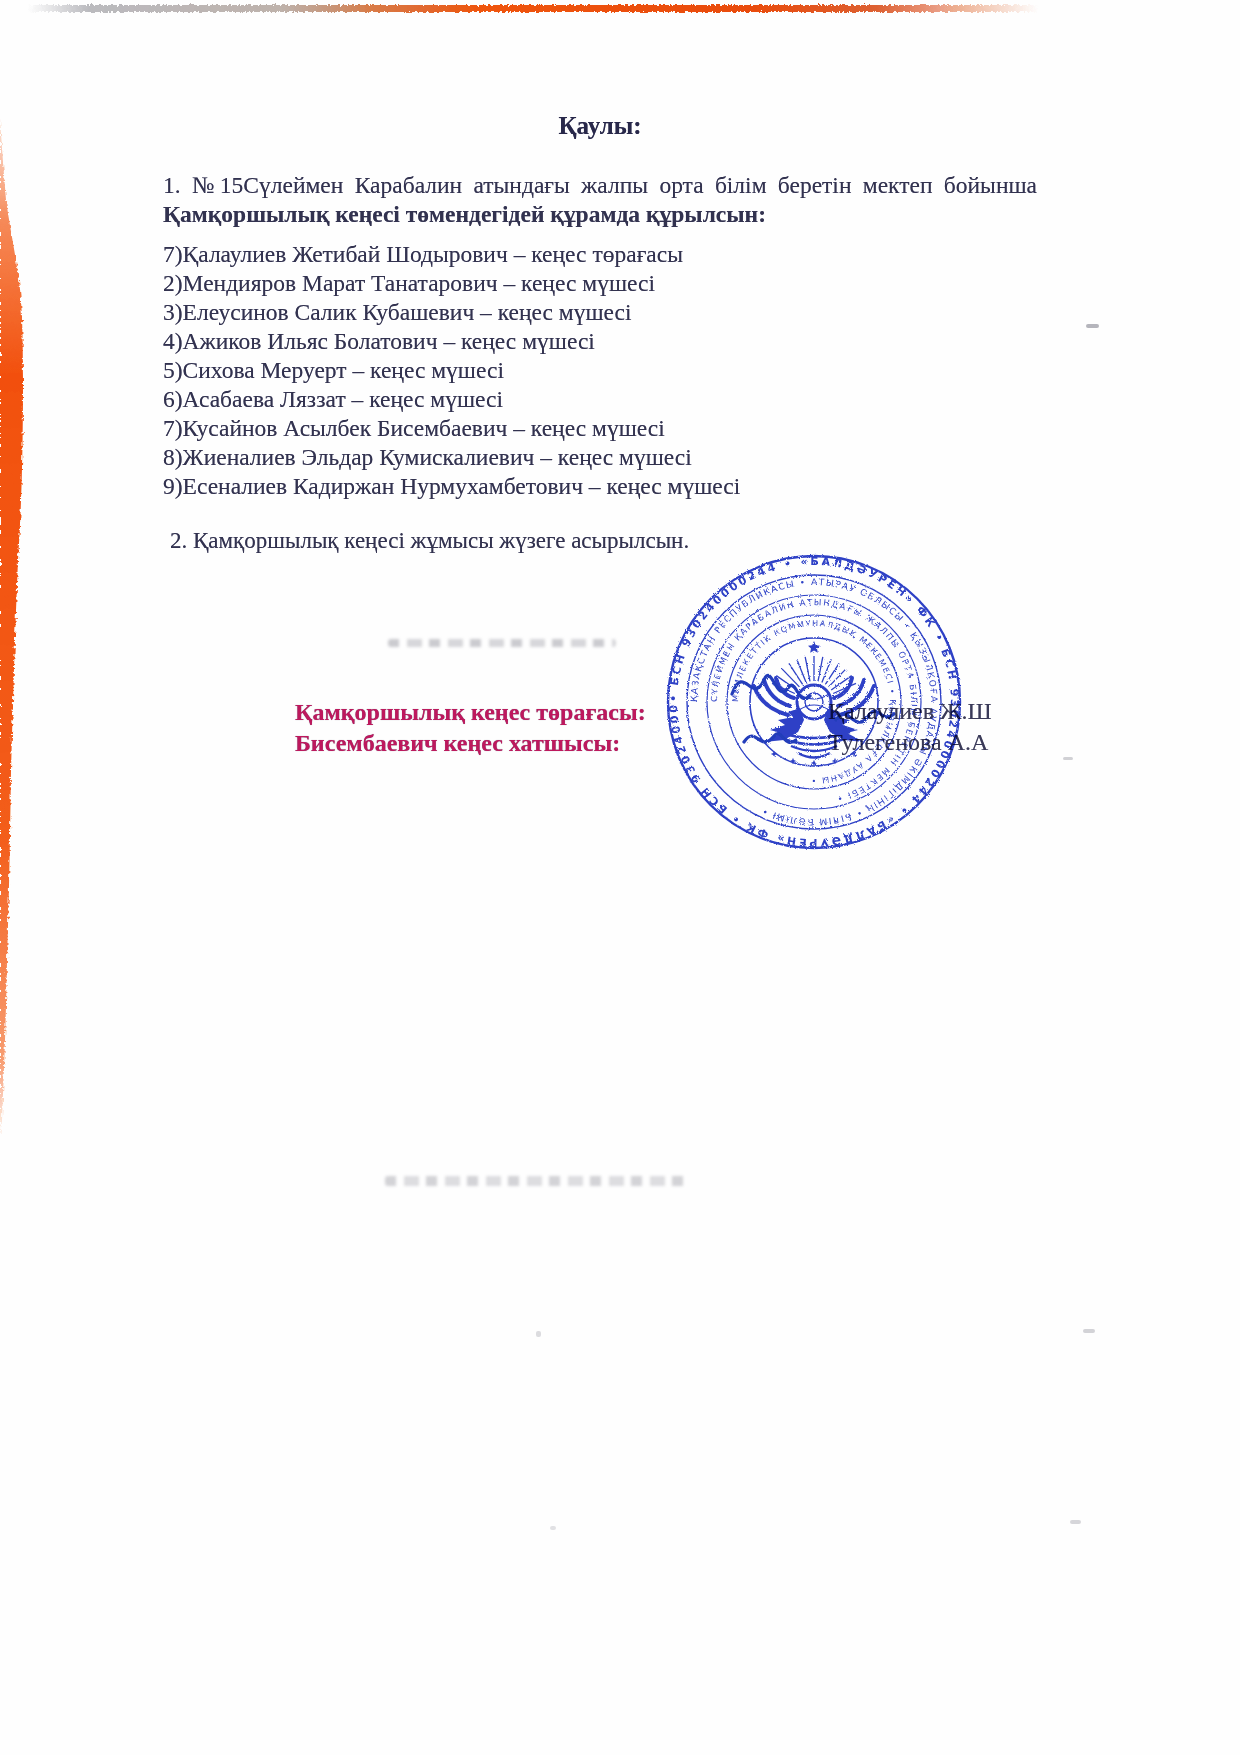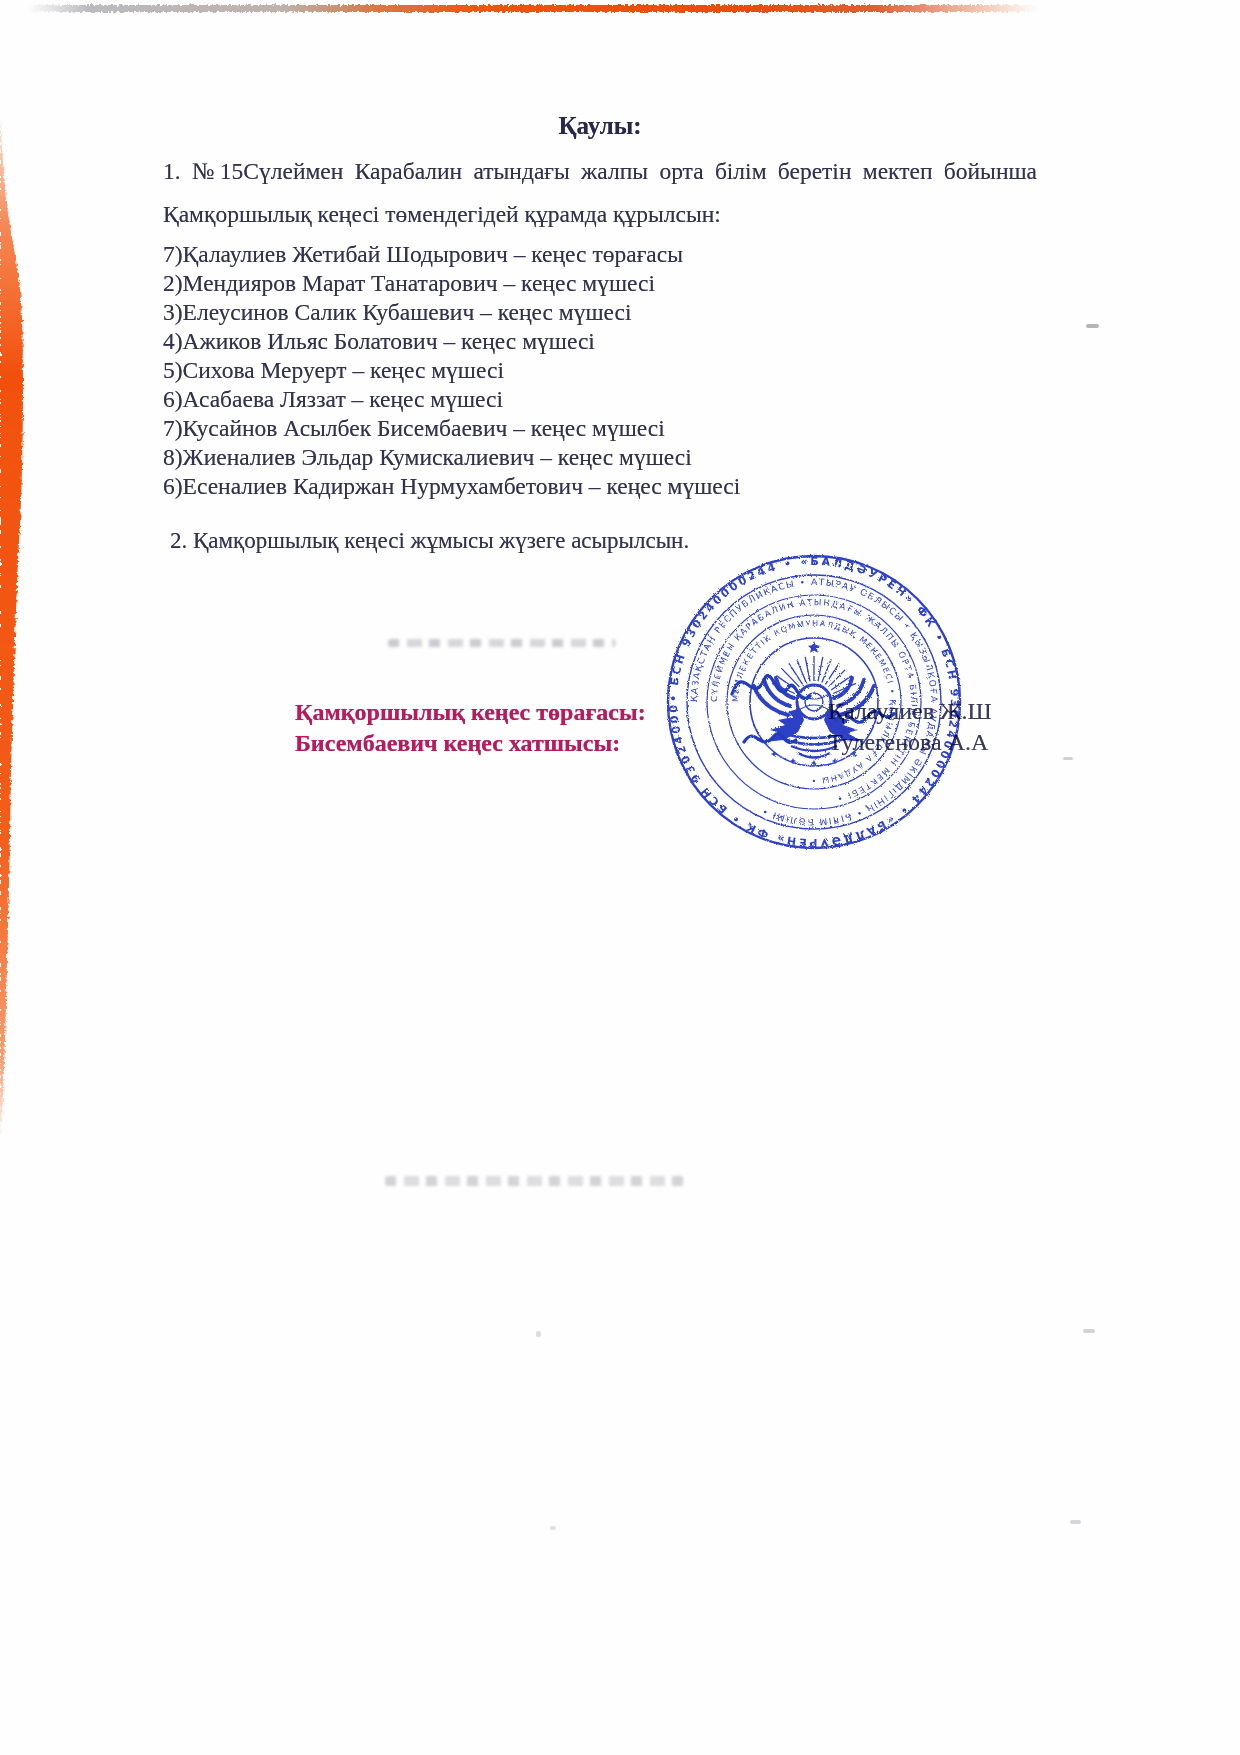--- a/index.html
+++ b/index.html
@@ -7,22 +7,22 @@
     position:relative;
     width:1240px;height:1755px;
     margin:0 auto;
     background:#fefefe;
     overflow:hidden;
     font-family:"Liberation Serif","DejaVu Serif",serif;
     color:#32324f;
   }
   .txt{position:absolute;white-space:nowrap;text-shadow:0 0 0.6px rgba(45,45,85,.55);}
   .doc-title{left:163px;top:112px;width:874px;text-align:center;font-weight:bold;font-size:25px;color:#28284a;white-space:nowrap;position:absolute;text-shadow:0 0 .6px rgba(40,40,80,.6);}
-  .p1l1{left:163px;top:158px;width:874px;font-size:23.5px;text-align:justify;text-align-last:justify;white-space:normal;}
-  .p1l2{left:163px;top:201px;font-size:23.5px;}
+  .p1l1{left:163px;top:172px;width:874px;font-size:23.5px;text-align:justify;text-align-last:justify;white-space:normal;}
+  .p1l2{left:163px;top:201px;font-size:23.5px;font-weight:bold;}
   .members{position:absolute;left:163px;top:240px;font-size:23.5px;line-height:29px;}
   .member-line{white-space:nowrap;text-shadow:0 0 .6px rgba(45,45,85,.55);}
   .p2{left:170px;top:528px;font-size:23px;}
   .sig-labels{position:absolute;left:295px;top:697px;font-size:24px;font-weight:bold;line-height:30.5px;color:#be185d;}
   .sig-labels div{text-shadow:0 0 .7px rgba(35,35,70,.65);}
   .sig-names{position:absolute;left:828px;top:696px;font-size:24px;line-height:31px;color:#3a3a58;}
   .sig-names div{text-shadow:0 0 .6px rgba(50,50,90,.5);}
   .stamp{position:absolute;left:663px;top:551px;mix-blend-mode:multiply;opacity:.95;}
   .artifacts{position:absolute;left:0;top:0;pointer-events:none;}
   .ghost-line{position:absolute;border-radius:3px;filter:blur(1.6px);
@@ -80,21 +80,21 @@
 
   <div class="members">
     <div class="member-line">7)Қалаулиев Жетибай Шодырович – кеңес төрағасы</div>
     <div class="member-line">2)Мендияров Марат Танатарович – кеңес мүшесі</div>
     <div class="member-line">3)Елеусинов Салик Кубашевич – кеңес мүшесі</div>
     <div class="member-line">4)Ажиков Ильяс Болатович – кеңес мүшесі</div>
     <div class="member-line">5)Сихова Меруерт – кеңес мүшесі</div>
     <div class="member-line">6)Асабаева Ляззат – кеңес мүшесі</div>
     <div class="member-line">7)Кусайнов Асылбек Бисембаевич – кеңес мүшесі</div>
     <div class="member-line">8)Жиеналиев Эльдар Кумискалиевич – кеңес мүшесі</div>
-    <div class="member-line">6)Есеналиев Кадиржан Нурмухамбетович – кеңес мүшесі</div>
+    <div class="member-line">9)Есеналиев Кадиржан Нурмухамбетович – кеңес мүшесі</div>
   </div>
 
   <div class="txt p2">2. Қамқоршылық кеңесі жұмысы жүзеге асырылсын.</div>
 
   <div class="sig-labels">
     <div>Қамқоршылық кеңес төрағасы:</div>
     <div>Бисембаевич кеңес хатшысы:</div>
   </div>
   <div class="sig-names">
     <div>Қалаулиев Ж.Ш</div>

